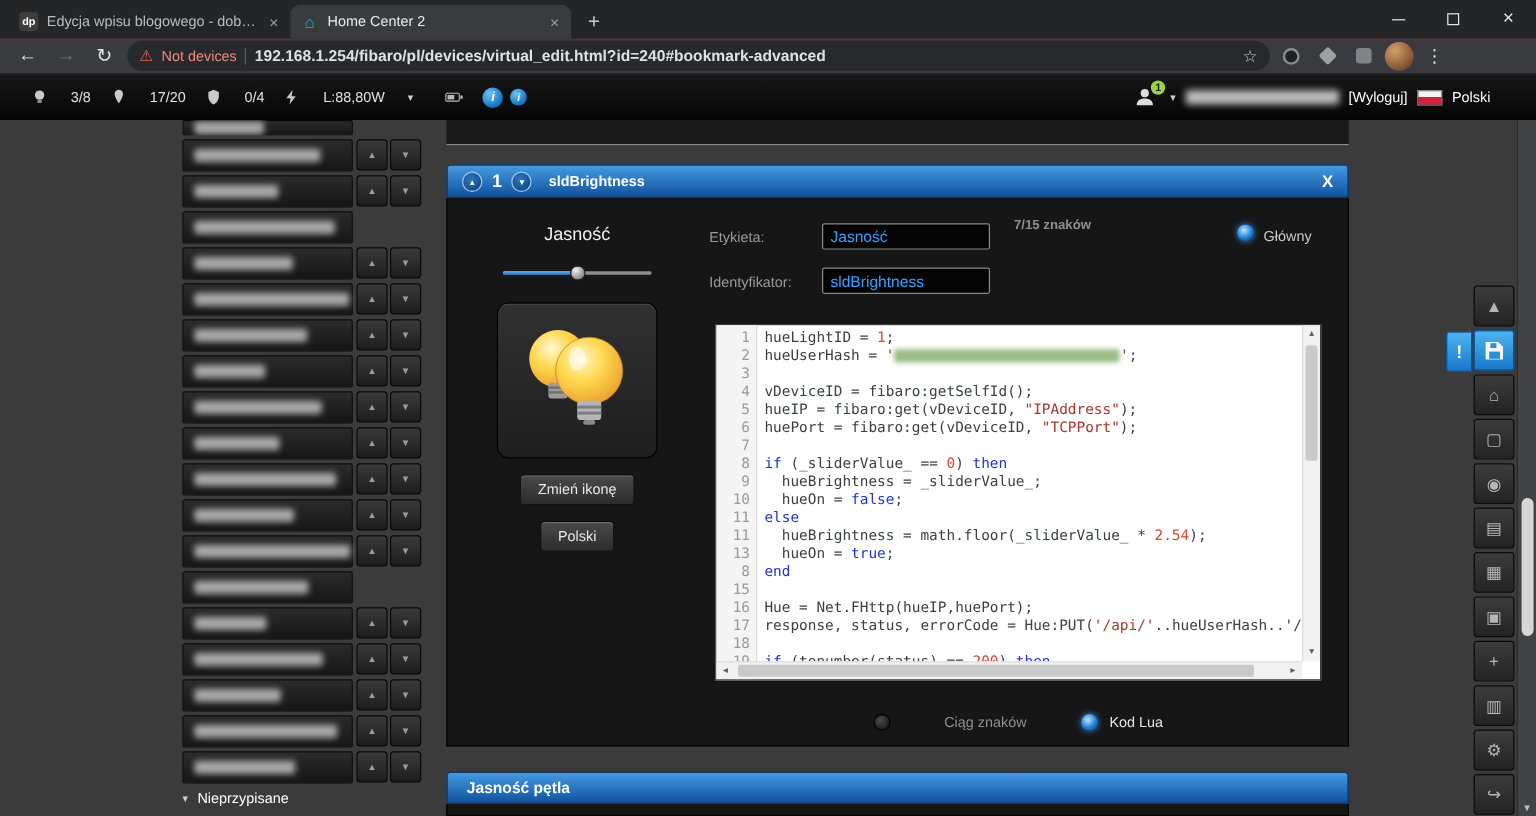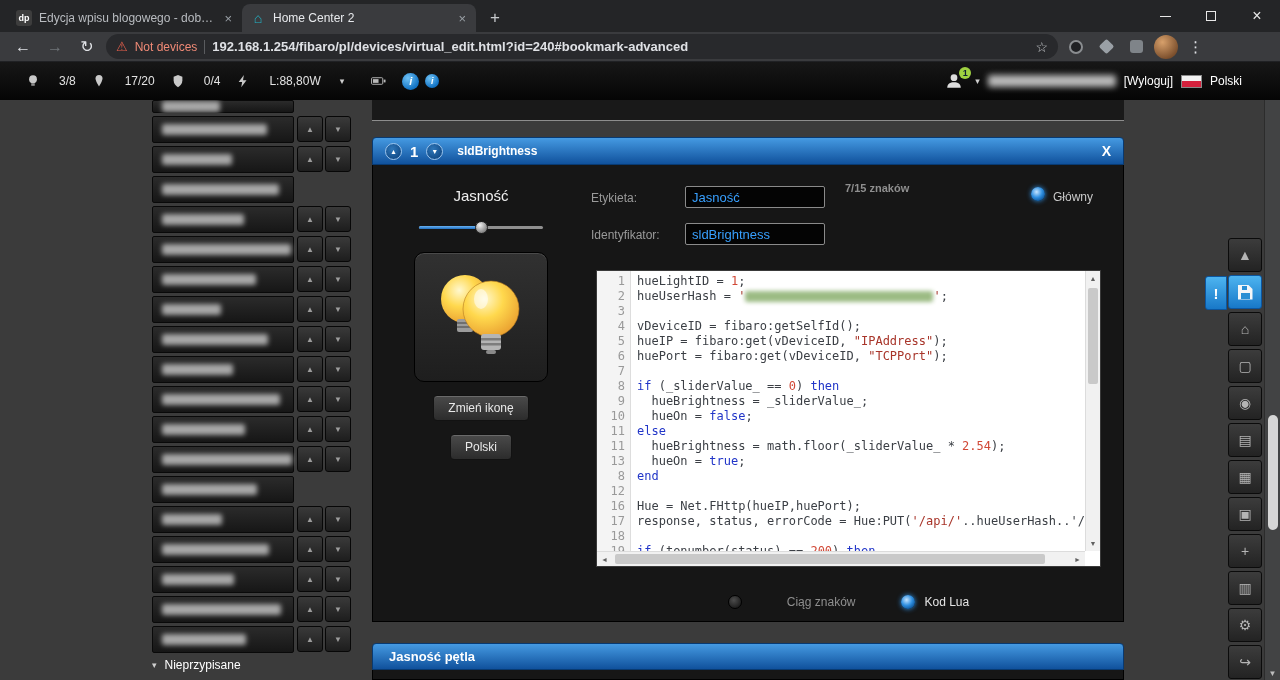--- a/index.html
+++ b/index.html
@@ -486,21 +486,21 @@
               <div>5</div>
               <div>6</div>
               <div>7</div>
               <div>8</div>
               <div>9</div>
               <div>10</div>
               <div>11</div>
               <div>11</div>
               <div>13</div>
               <div>8</div>
-              <div>12</div>
+              <div>15</div>
               <div>16</div>
               <div>17</div>
               <div>18</div>
               <div>19</div>
               <div>20</div>
             </div>
           <div class="code-area"><div>hueLightID = <span class="t-n">1</span>;</div><div>hueUserHash = <span class="t-s">'<span class="code-redact"></span>'</span>;</div><div>&nbsp;</div><div>vDeviceID = fibaro:getSelfId();</div><div>hueIP = fibaro:get(vDeviceID, <span class="t-s">"IPAddress"</span>);</div><div>huePort = fibaro:get(vDeviceID, <span class="t-s">"TCPPort"</span>);</div><div>&nbsp;</div><div><span class="t-k">if</span> (_sliderValue_ == <span class="t-n">0</span>) <span class="t-k">then</span></div><div>  hueBrightness = _sliderValue_;</div><div>  hueOn = <span class="t-k">false</span>;</div><div><span class="t-k">else</span></div><div>  hueBrightness = math.floor(_sliderValue_ * <span class="t-n">2.54</span>);</div><div>  hueOn = <span class="t-k">true</span>;</div><div><span class="t-k">end</span></div><div>&nbsp;</div><div>Hue = Net.FHttp(hueIP,huePort);</div><div>response, status, errorCode = Hue:PUT(<span class="t-s">'/api/'</span>..hueUserHash..'/</div><div>&nbsp;</div><div><span class="t-k">if</span> (tonumber(status) == <span class="t-n">200</span>) <span class="t-k">then</span></div><div>&nbsp;</div></div>
           <div class="vscroll">
             <div class="arr">▲</div>
             <div class="thumb"></div>

